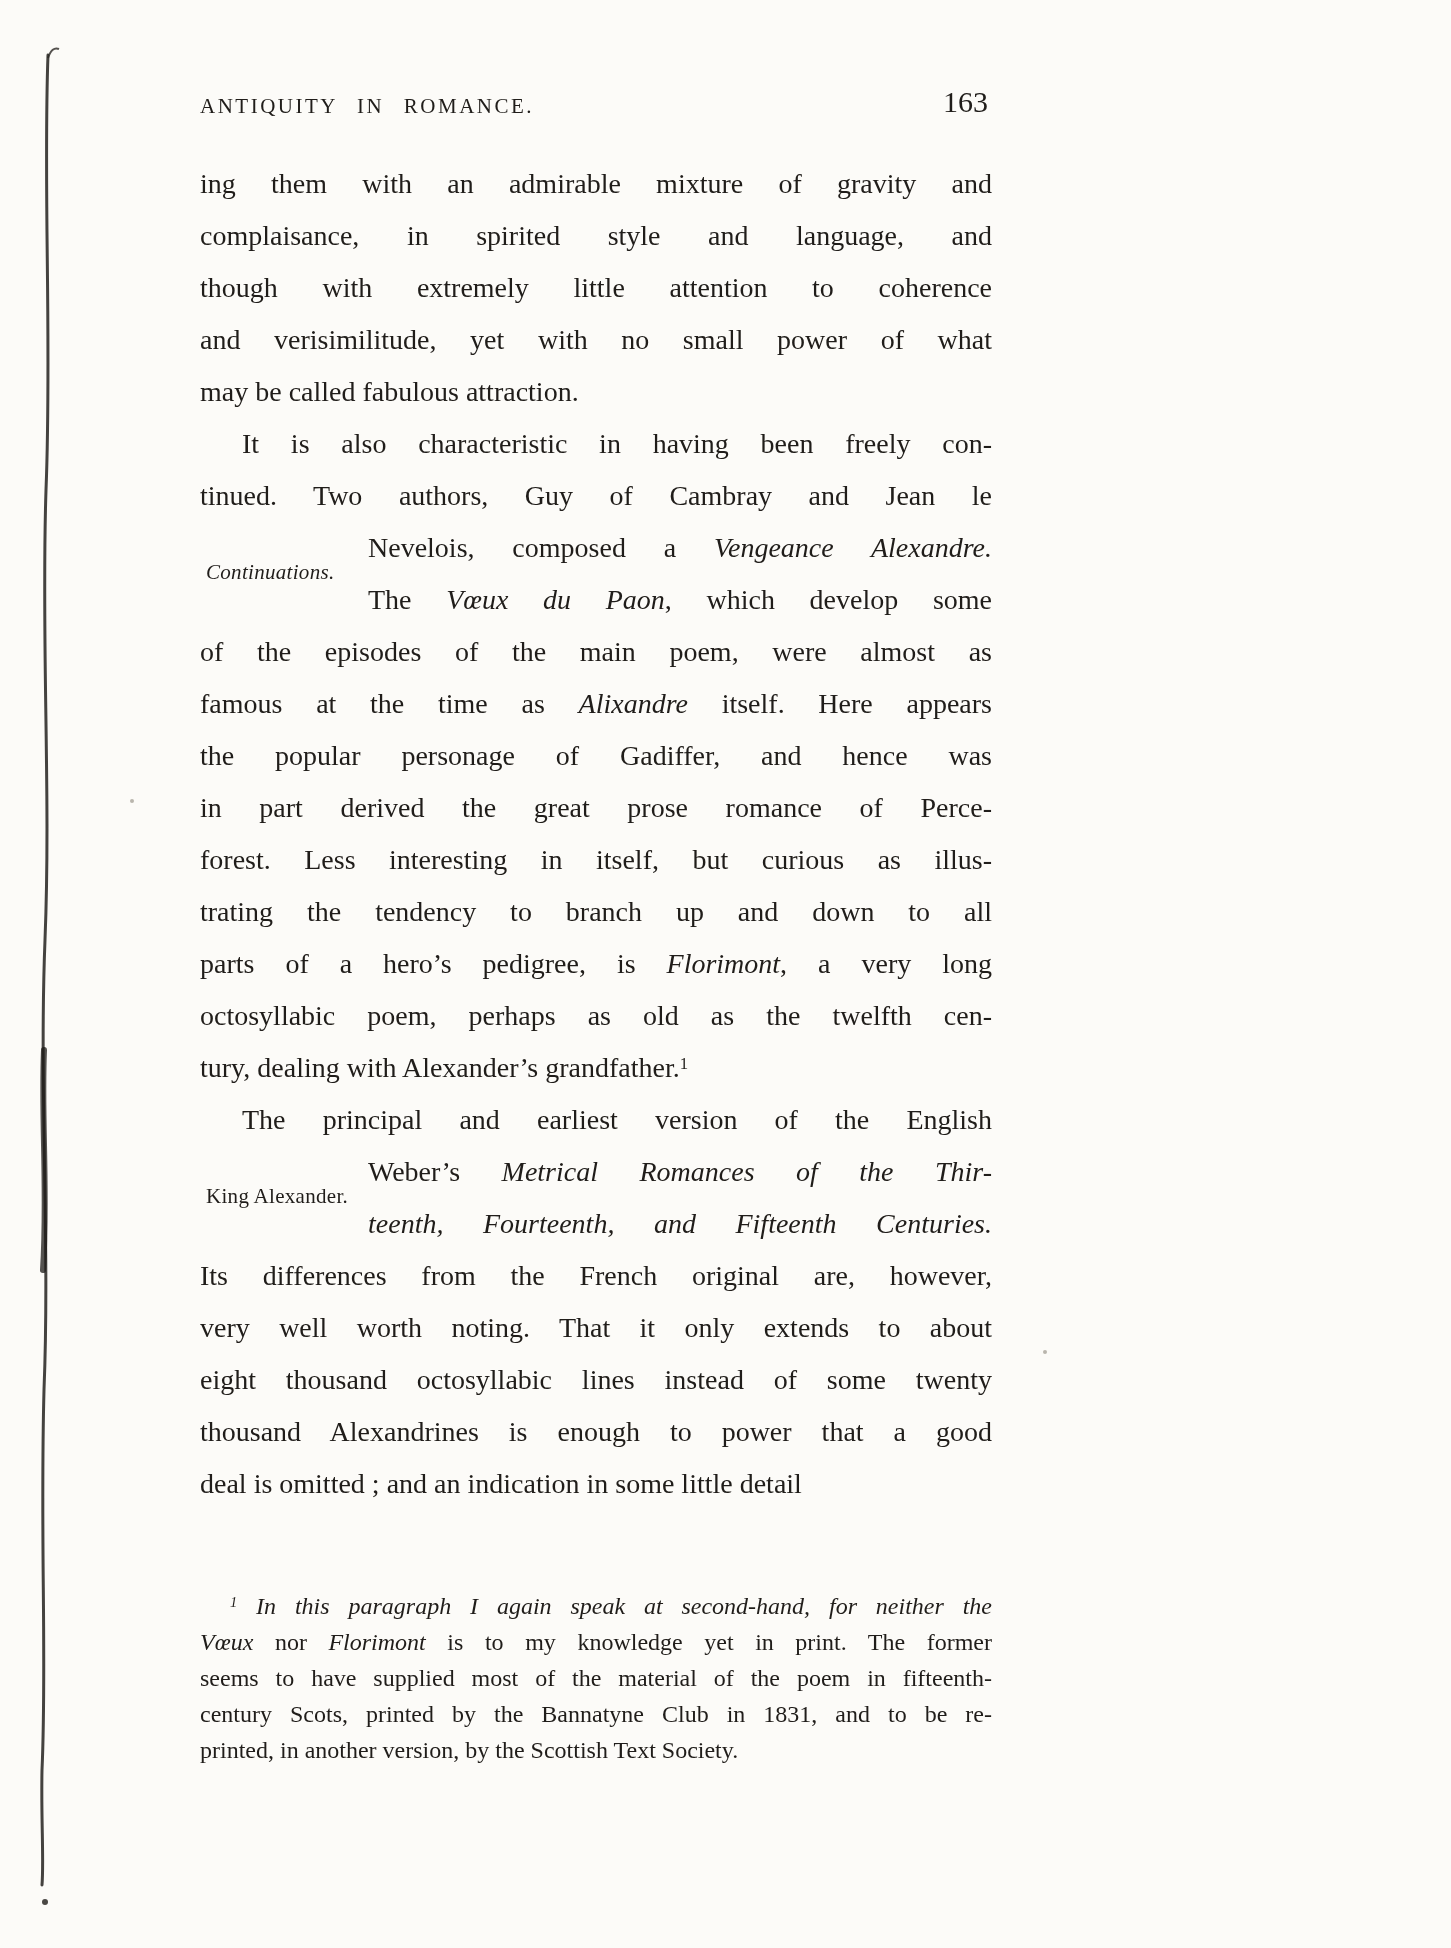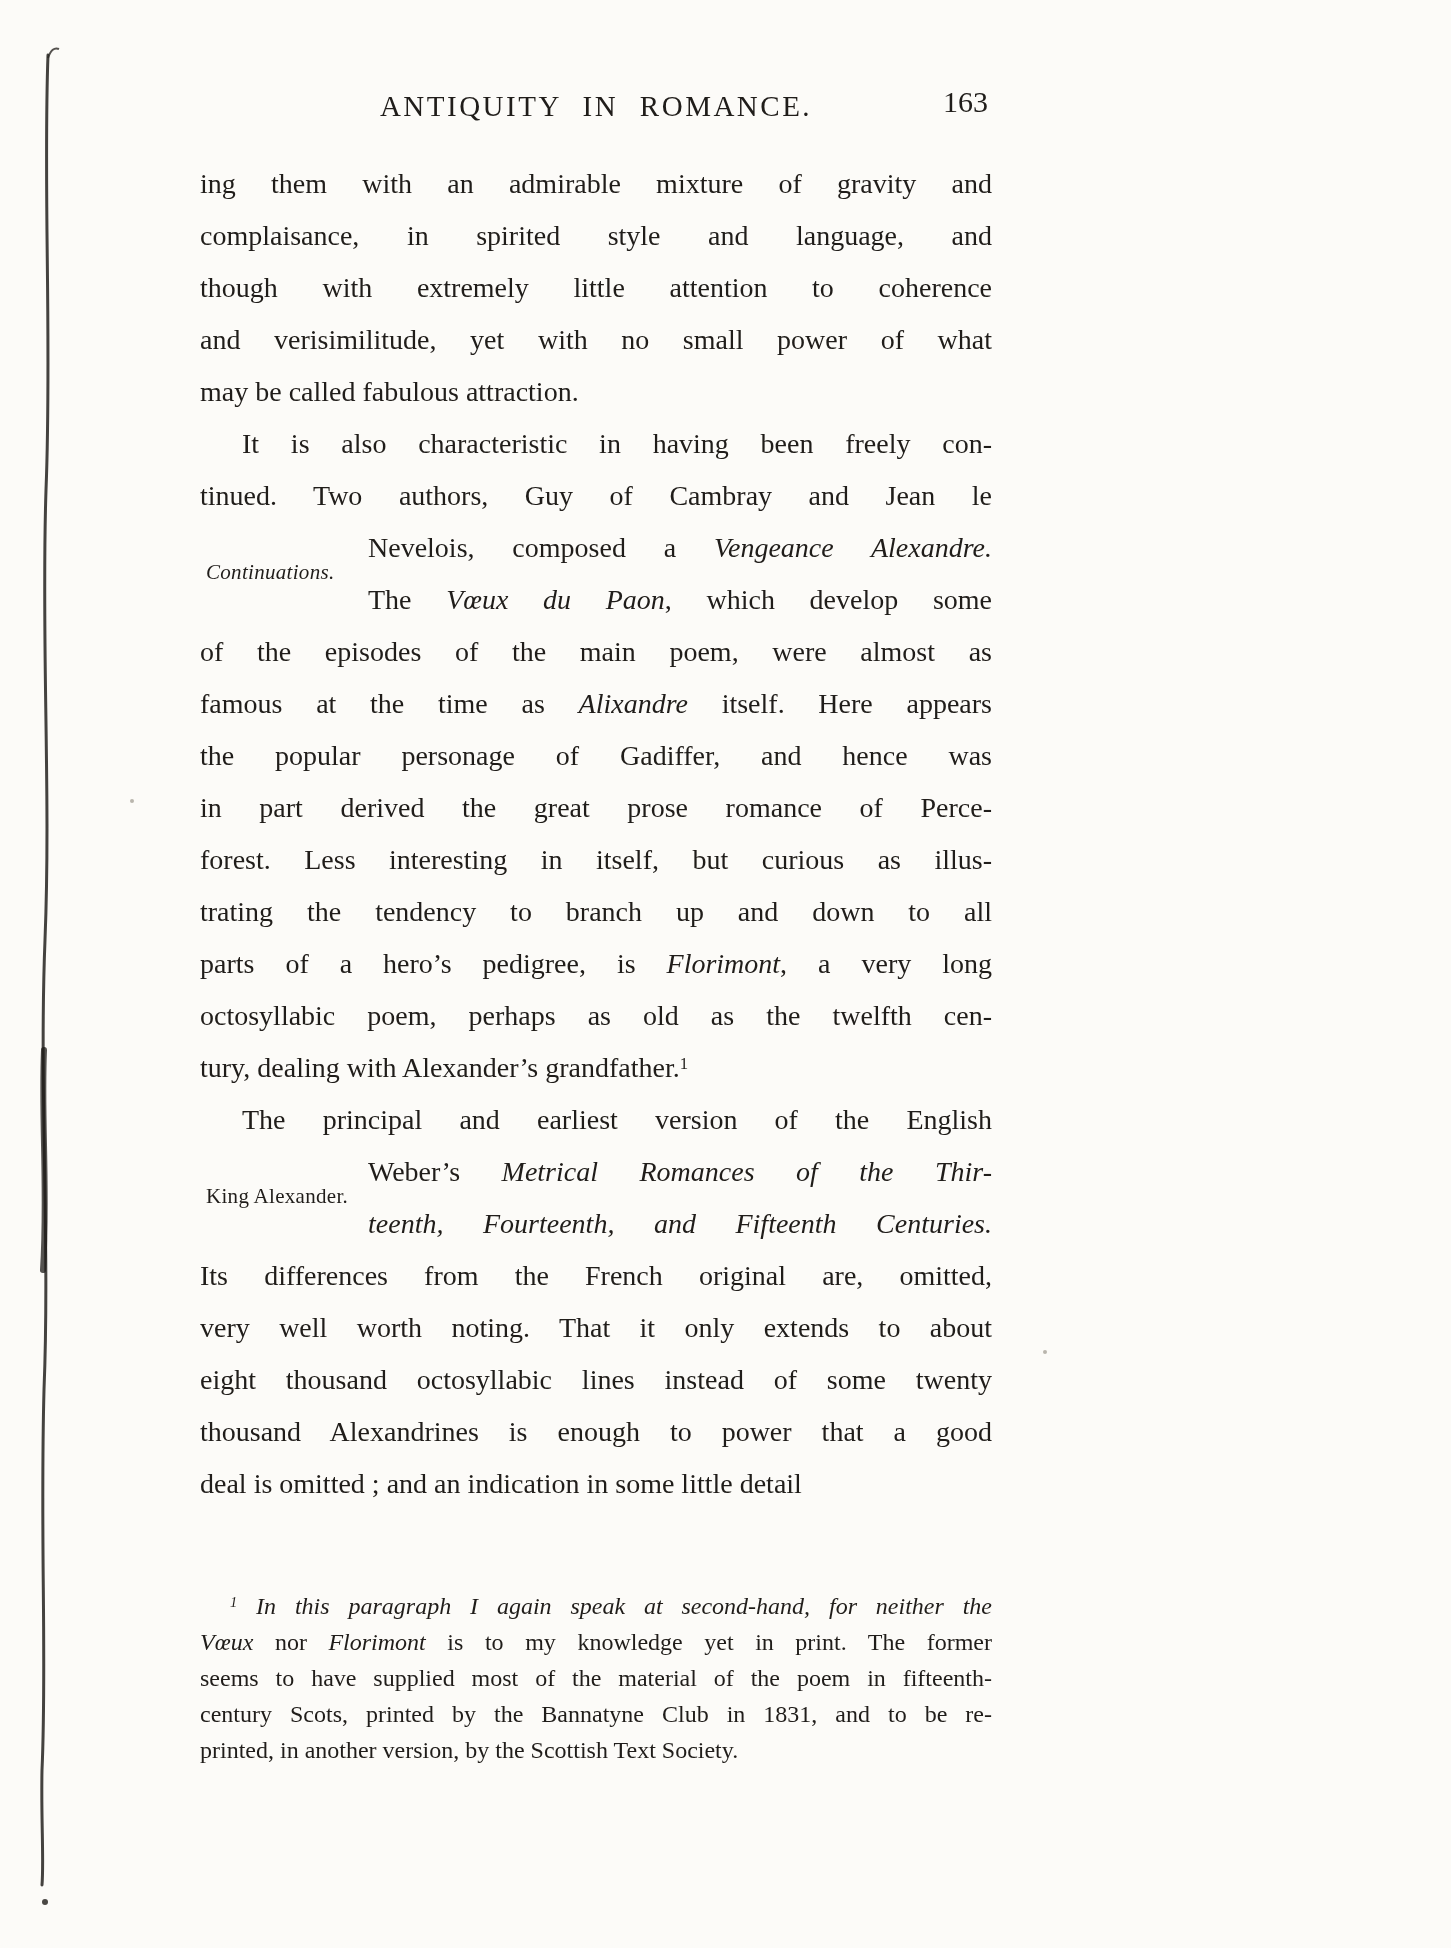--- a/index.html
+++ b/index.html
@@ -15,22 +15,21 @@
   }
   .crease { position: absolute; left: 28px; top: 40px; }
   .speck { position: absolute; width: 4px; height: 4px; border-radius: 50%; background: #b9b5ad; }
 
   .header {
     position: absolute;
     left: 200px; top: 88px;
     width: 792px; height: 42px;
   }
   .running-title {
-    text-align: center;
-    font-size: 29px;
+    font-size: 21px;
     letter-spacing: 2.5px;
     word-spacing: 12px;
     line-height: 36px;
   }
   .page-number {
     position: absolute;
     right: 4px; top: -4px;
     font-size: 30px;
     line-height: 36px;
   }
@@ -113,21 +112,21 @@
       <div class="tline"><span>octosyllabic poem, perhaps as old as the twelfth cen-</span></div>
       <div class="tline no-just"><span>tury, dealing with Alexander’s grandfather.</span><span class="sup">1</span></div>
       <div class="tline find"><span>The principal and earliest version of the English</span></div>
       <div class="noted">
         <div class="sidenote">King Alexander.</div>
         <div class="nlines">
           <div class="tline"><span>Weber’s </span><span class="it">Metrical Romances of the Thir-</span></div>
           <div class="tline"><span class="it">teenth, Fourteenth, and Fifteenth Centuries.</span></div>
         </div>
       </div>
-      <div class="tline"><span>Its differences from the French original are, omitted,</span></div>
+      <div class="tline"><span>Its differences from the French original are, however,</span></div>
       <div class="tline"><span>very well worth noting. That it only extends to about</span></div>
       <div class="tline"><span>eight thousand octosyllabic lines instead of some twenty</span></div>
       <div class="tline"><span>thousand Alexandrines is enough to power that a good</span></div>
       <div class="tline no-just"><span>deal is omitted ; and an indication in some little detail</span></div>
     </div>
 
   <div class="footnote">
       <div class="tline find"><span class="sup">1</span><span> In this paragraph I again speak at second-hand, for neither the</span></div>
       <div class="tline"><span class="it">Vœux</span><span> nor </span><span class="it">Florimont</span><span> is to my knowledge yet in print. The former</span></div>
       <div class="tline"><span>seems to have supplied most of the material of the poem in fifteenth-</span></div>

